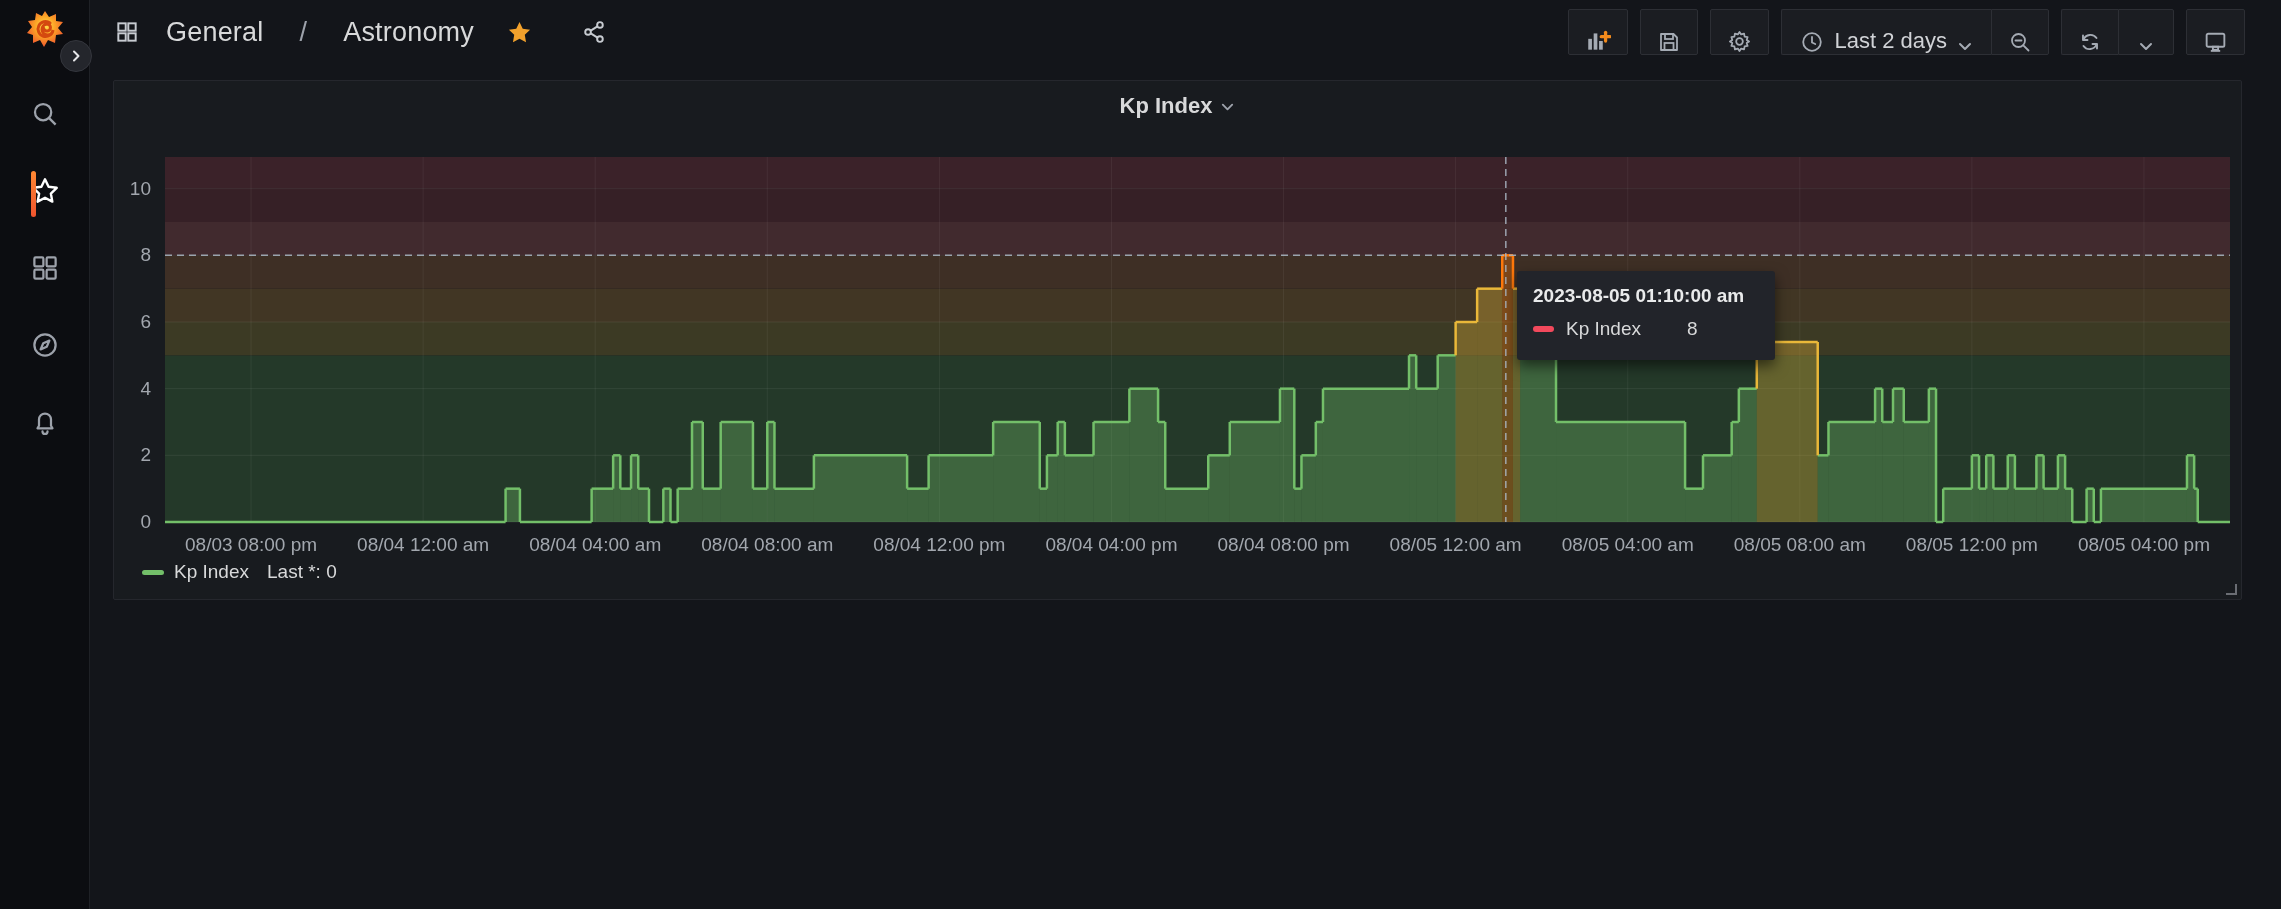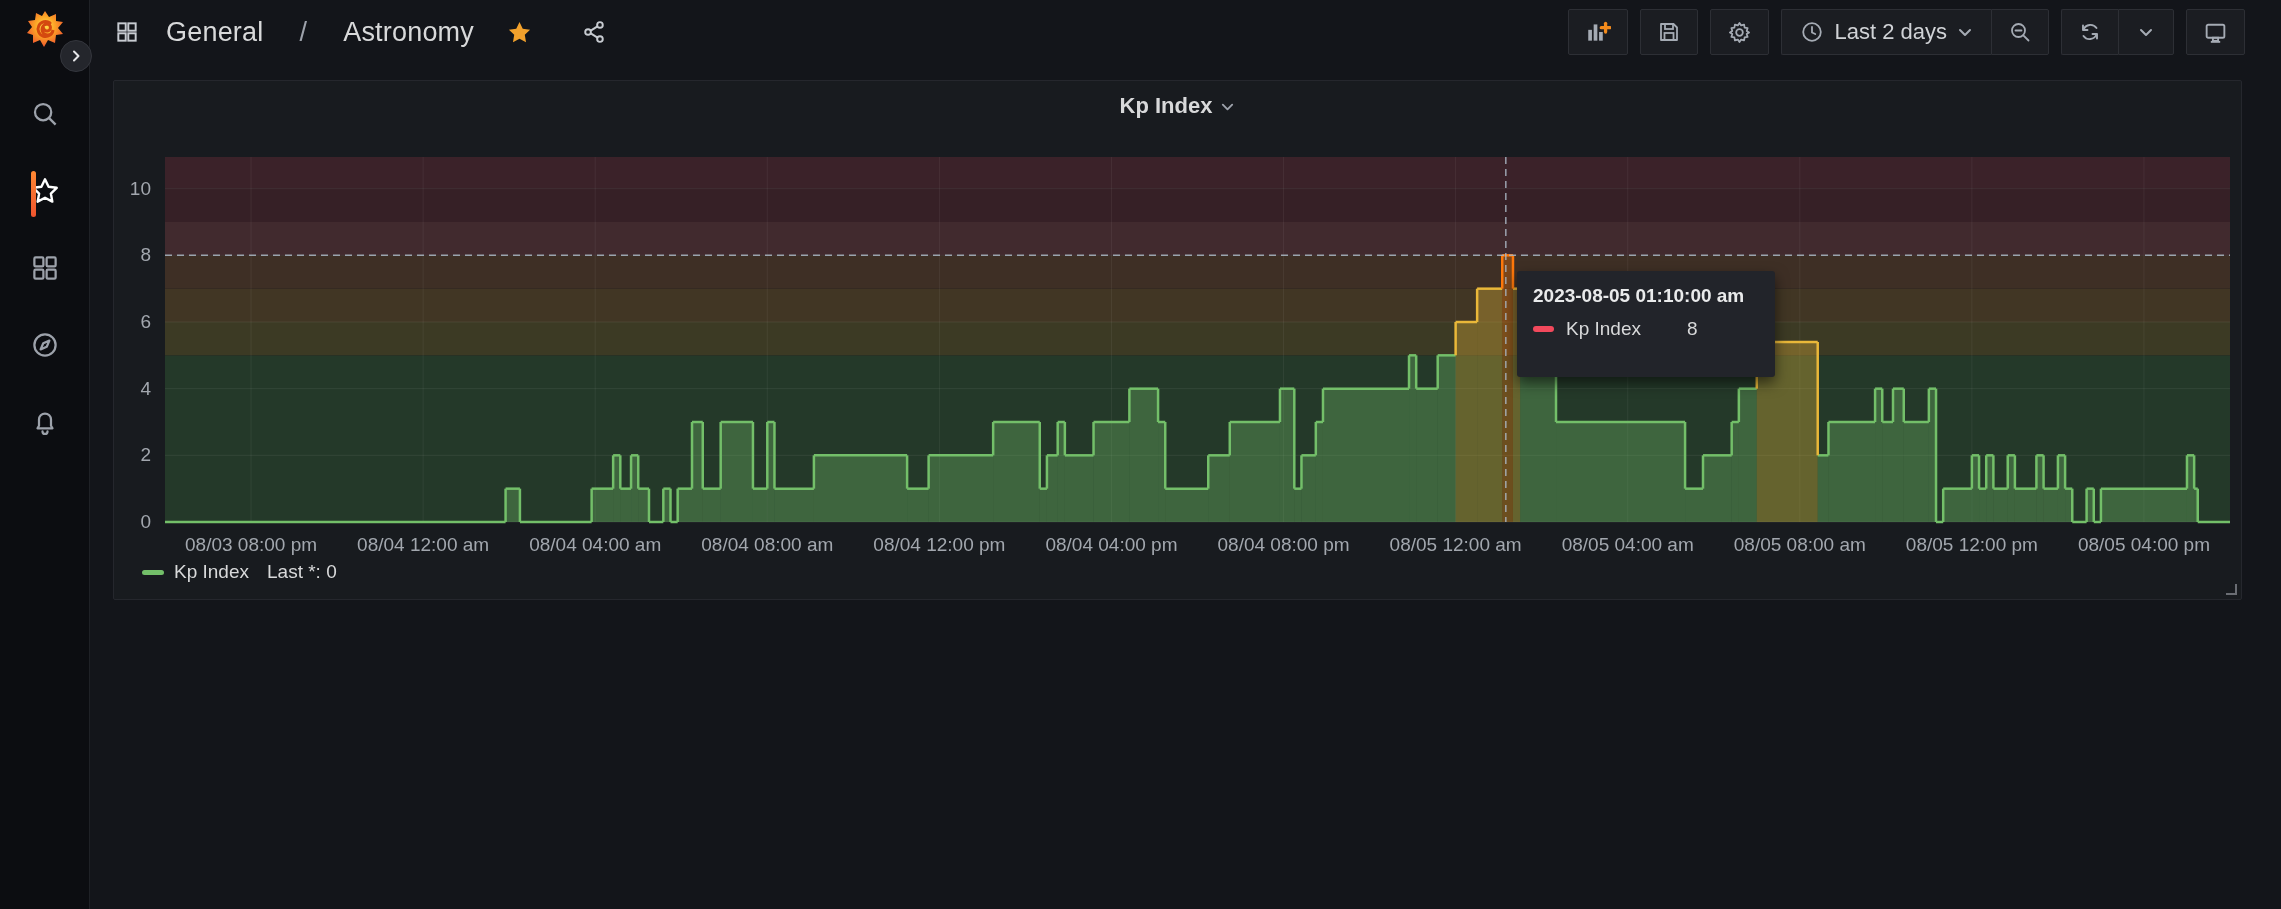--- a/index.html
+++ b/index.html
@@ -41,21 +41,21 @@
   .crumb-grid-icon { display:flex; color:#aab0b8; }
   .crumb-text { font-size:27px; color:#d8d9da; letter-spacing:.2px; }
   .crumb-sep { color:#9da2ab; margin:0 10px; }
   .fav-star { margin-left:6px; display:flex; }
   .share-icon { margin-left:22px; display:flex; cursor:pointer; }
   .topbar-spacer { flex:1; }
   .toolbar { display:flex; align-items:center; gap:12px; }
   .tb-btn {
     height:46px; min-width:56px; padding:0 16px;
     background:#1b1d22; border:1px solid #2d2f35; border-radius:2px;
-    display:flex; align-items:center; justify-content:center; gap:10px;
+    display:flex; align-items:flex-end; justify-content:center; gap:10px;
     color:#a5abb4; cursor:pointer;
   }
   .tb-group { display:flex; }
   .tb-group .tb-btn { border-radius:0; }
   .tb-group .tb-btn:first-child { border-radius:2px 0 0 2px; border-right:none; }
   .tb-group .tb-btn:last-child { border-radius:0 2px 2px 0; }
   .time-label { font-size:22px; font-weight:500; color:#d0d2d6; white-space:nowrap; }
   
   .panel {
     position:absolute; left:113px; top:80px; width:2129px; height:520px;
@@ -70,21 +70,21 @@
   .legend { position:absolute; left:28px; top:480px; display:flex; align-items:center; gap:10px; font-size:19px; }
   .legend-swatch { width:22px; height:5px; border-radius:3px; }
   .legend-name { color:#d8d9da; cursor:pointer; }
   .legend-last { color:#d8d9da; margin-left:8px;text-align:center; }
   .resize-handle {
     position:absolute; right:4px; bottom:4px; width:11px; height:11px;
     border-right:2px solid #6a6d73; border-bottom:2px solid #6a6d73; cursor:nwse-resize;
   }
   
   .tooltip {
-    position:absolute; left:1517px; top:271px; width:258px; height:106px;
+    position:absolute; left:1517px; top:271px; width:258px; height:89px;
     background:#22242a; border-radius:3px; box-shadow:0 6px 14px rgba(0,0,0,.55);
     padding:14px 16px; z-index:20;
   }
   .tooltip-title { font-size:19px; font-weight:700; color:#e9eaeb; white-space:nowrap; }
   .tooltip-row { margin-top:11px; display:flex; align-items:center; font-size:19px; color:#d8d9da; }
   .tooltip-swatch { width:21px; height:6px; border-radius:3px; margin-right:12px; }
   .tooltip-value { margin-left:46px; }
   svg text { font-family:"Liberation Sans", sans-serif; }
 </style>
 </head>

